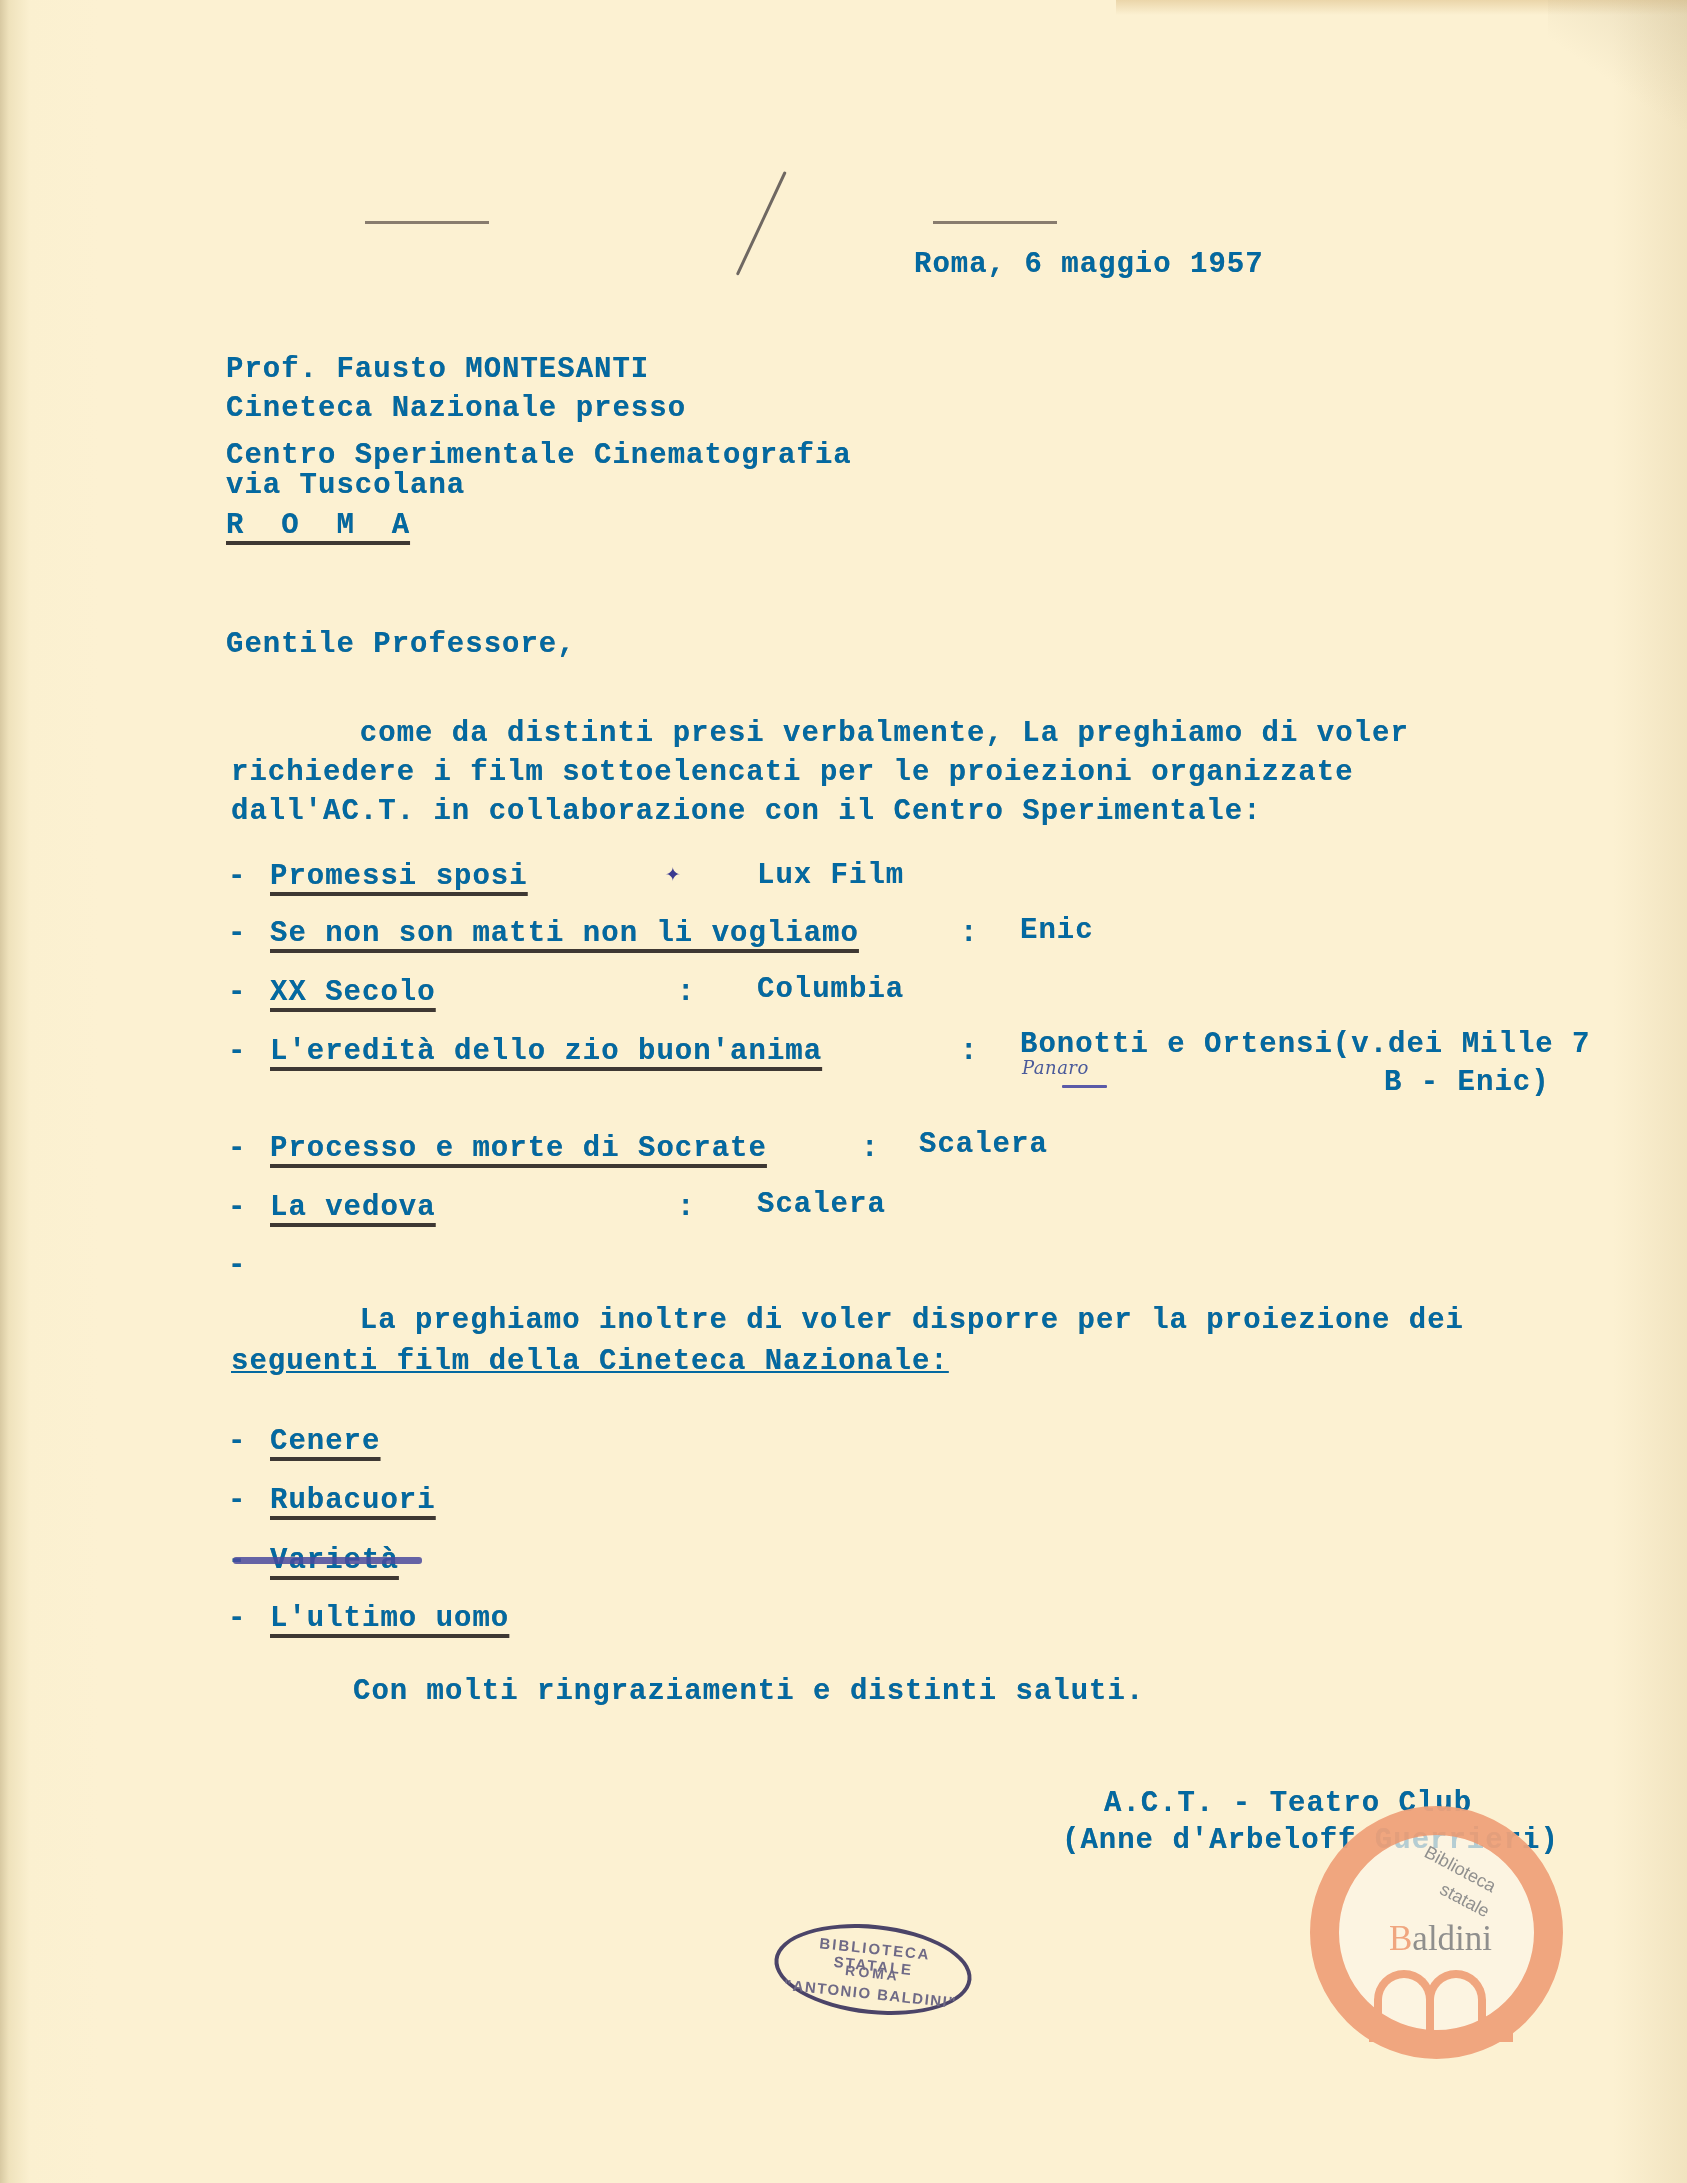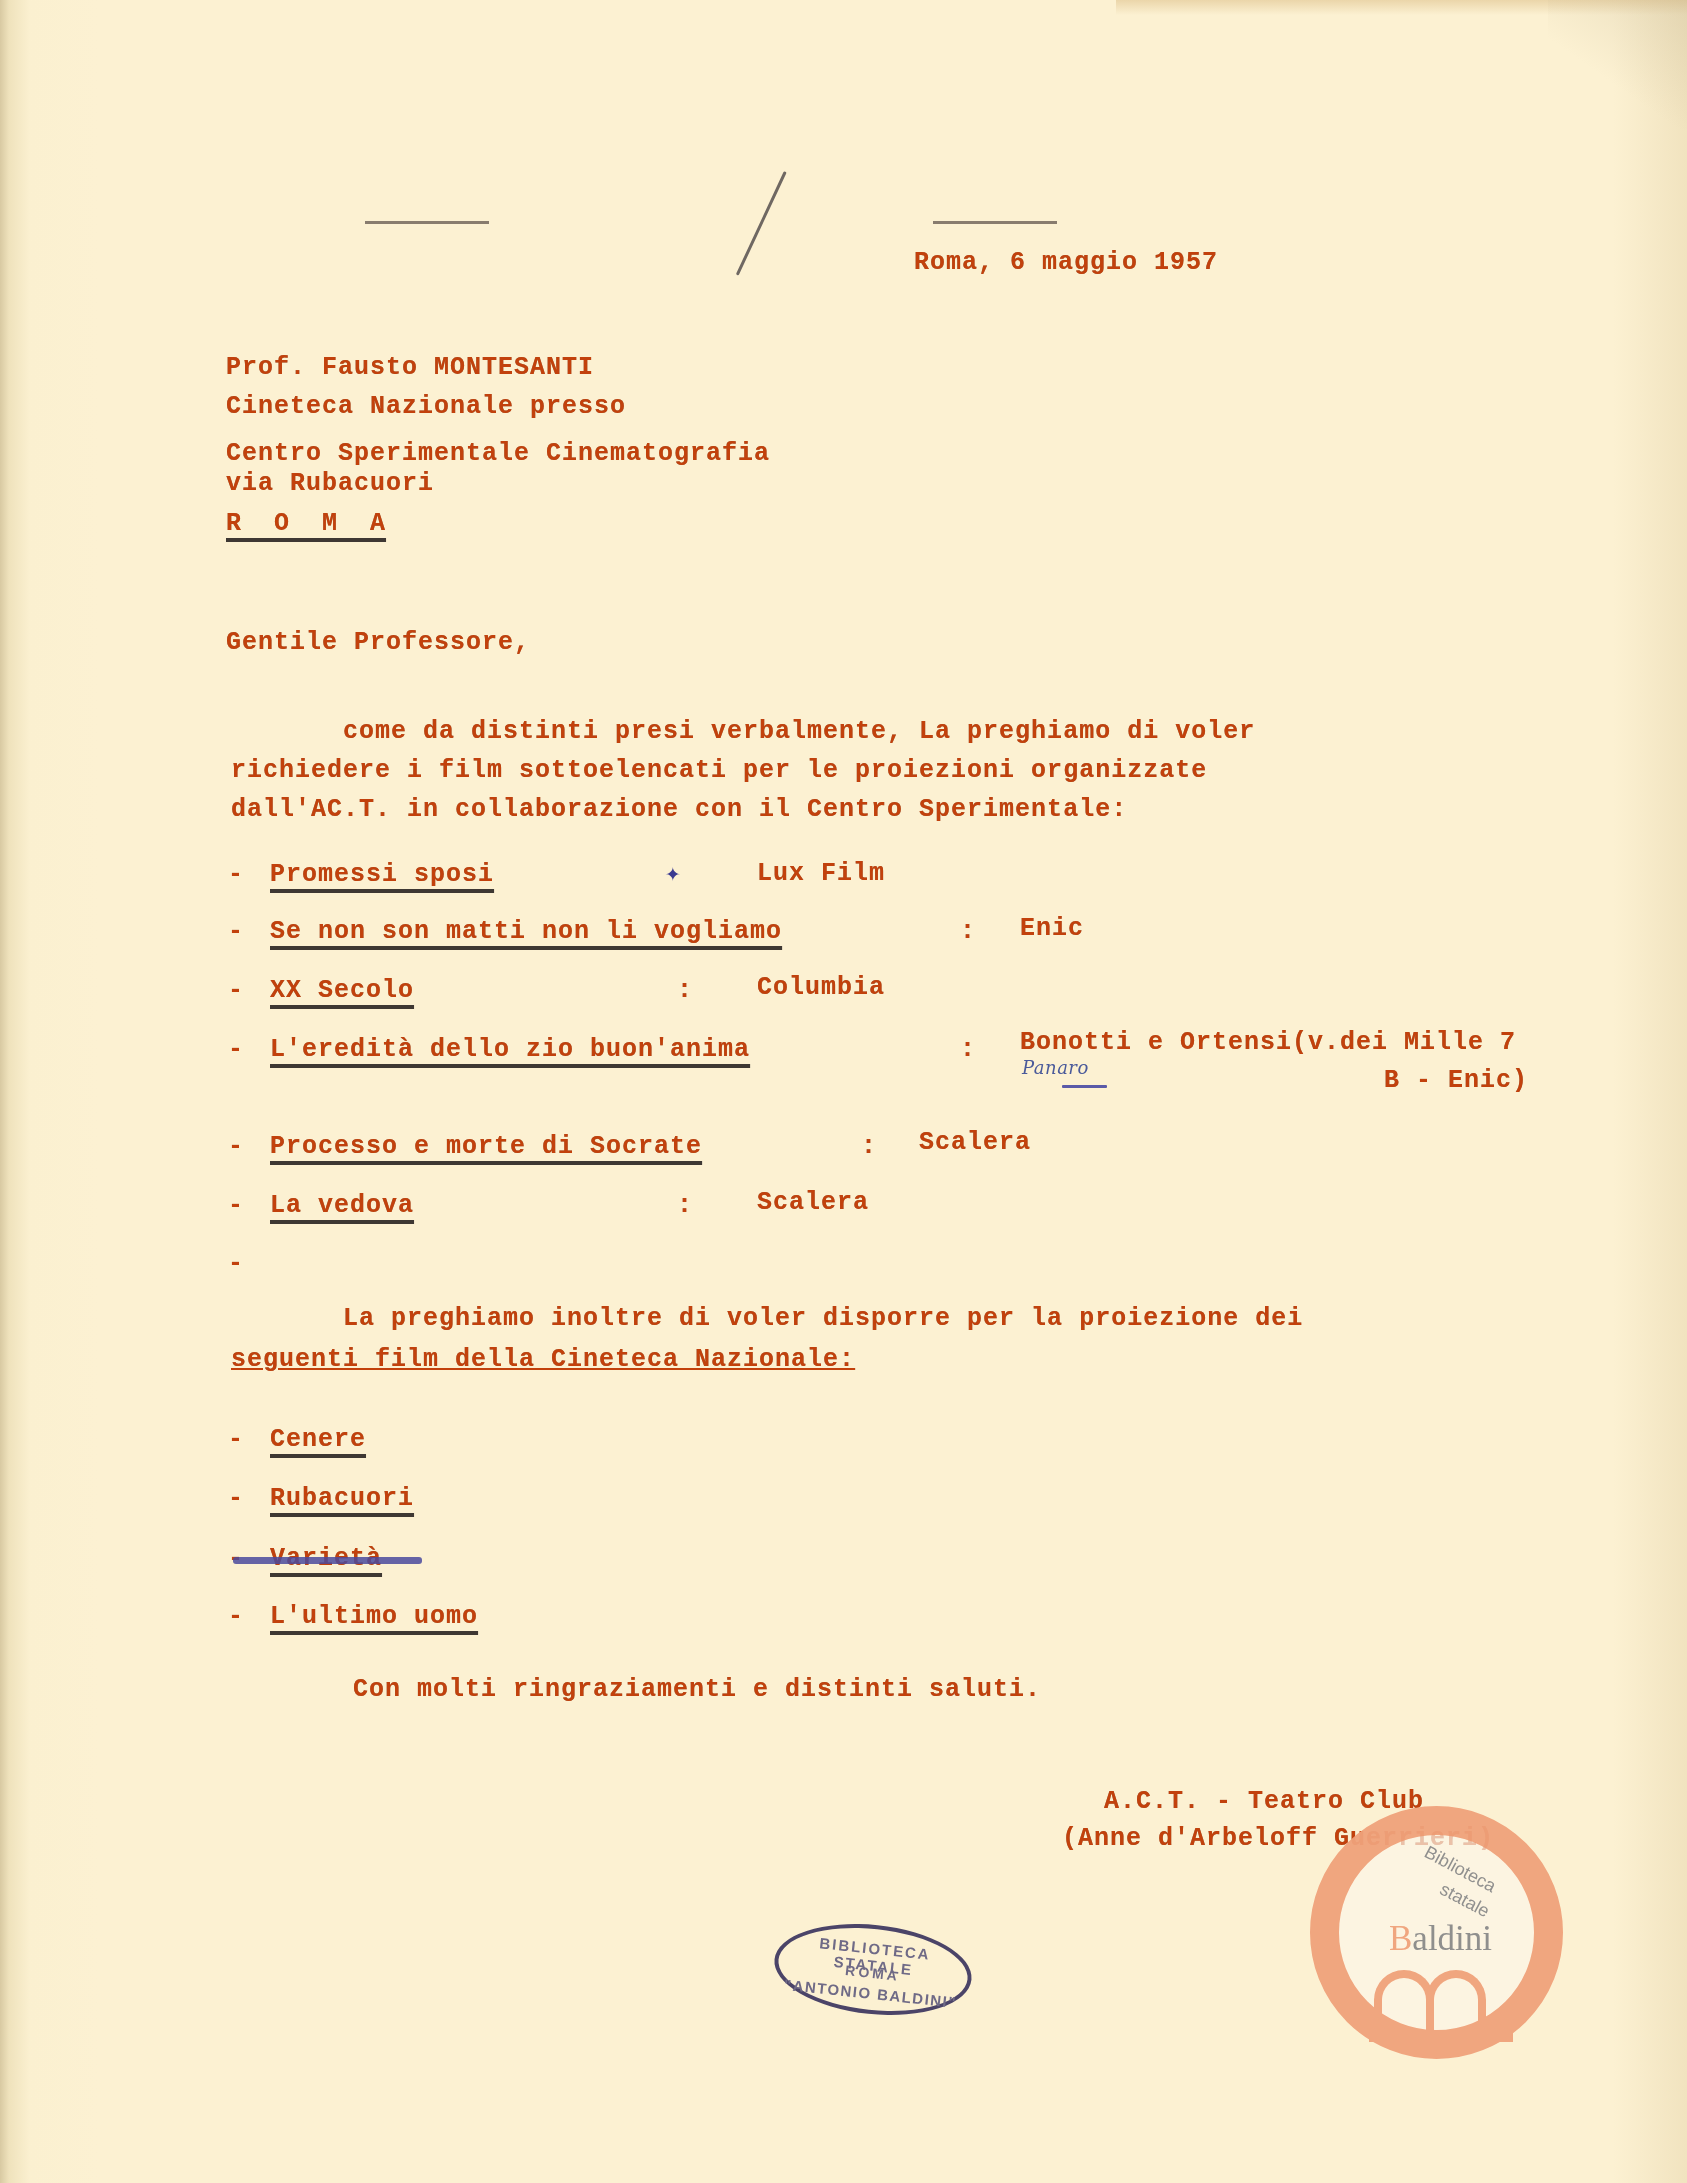--- a/index.html
+++ b/index.html
@@ -16,21 +16,21 @@
       #fcf1d2;
   }
   .fold-tr {
     position: absolute; right: 0; top: 0; width: 139px; height: 129px;
     background: linear-gradient(215deg, rgba(200,185,150,0.35) 0%, rgba(200,185,150,0.0) 60%);
   }
   .stain-top {
     position: absolute; left: 1116px; top: 0; width: 571px; height: 15px;
     background: linear-gradient(180deg, rgba(214,180,120,0.45), rgba(214,180,120,0));
   }
-  .t { position: absolute; font-size: 25px; line-height: 1; white-space: pre; letter-spacing: 1px; color: #c2410c; font-weight: bold; text-shadow: 0 0 0.5px rgba(60,50,40,0.5); }
+  .t { position: absolute; font-size: 29px; line-height: 1; white-space: pre; letter-spacing: 1px; color: #0369a1; font-weight: bold; text-shadow: 0 0 0.5px rgba(60,50,40,0.5); }
   .u { text-decoration: underline; text-decoration-thickness: 3.5px; text-underline-offset: 8px; text-decoration-color: #3e3833; }
   .top-dash { position: absolute; height: 2.5px; background: #6a5f55; opacity: 0.8; }
   .slash {
     position: absolute; left: 784px; top: 171px; width: 3px; height: 114px;
     background: #6f6862; transform: rotate(25deg); transform-origin: top left; border-radius: 1.5px;
   }
   .strike { position: absolute; height: 7px; background: #4a4a9e; opacity: 0.85; border-radius: 3px; }
   .pencil-mark { position: absolute; left: 665px; top: 869px; width: 30px; height: 11px; color: #3a3a90; font-size: 26px; line-height: 11px; }
   .hand-note {
     position: absolute; left: 1022px; top: 1057px; font-family: "DejaVu Serif", serif; font-style: italic;
@@ -69,21 +69,21 @@
 
 <div class="top-dash" style="left:365px; top:221px; width:124px;"></div>
 <div class="top-dash" style="left:933px; top:221px; width:124px;"></div>
 <div class="slash"></div>
 
 <div class="t" style="left:914px; top:250px;">Roma, 6 maggio 1957</div>
 
 <div class="t" style="left:226px; top:355px;">Prof. Fausto MONTESANTI</div>
 <div class="t" style="left:226px; top:394px;">Cineteca Nazionale presso</div>
 <div class="t" style="left:226px; top:433px;margin-top:8px;">Centro Sperimentale Cinematografia</div>
-<div class="t" style="left:226px; top:471px;">via Rubacuori</div>
+<div class="t" style="left:226px; top:471px;">via Tuscolana</div>
 <div class="t u" style="left:226px; top:511px;">R  O  M  A</div>
 
 <div class="t" style="left:226px; top:630px;">Gentile Professore,</div>
 
 <div class="t" style="left:231px; top:719px;">       come da distinti presi verbalmente, La preghiamo di voler</div>
 <div class="t" style="left:231px; top:758px;">richiedere i film sottoelencati per le proiezioni organizzate</div>
 <div class="t" style="left:231px; top:797px;">dall'AC.T. in collaborazione con il Centro Sperimentale:</div>
 
 <div>
   <div class="t" style="left:228px; top:862px;">-</div>

